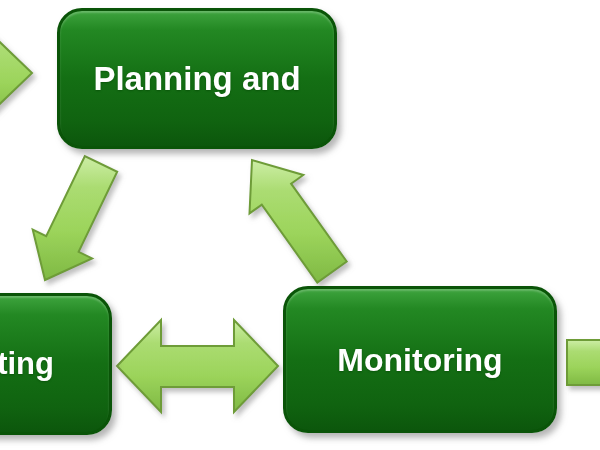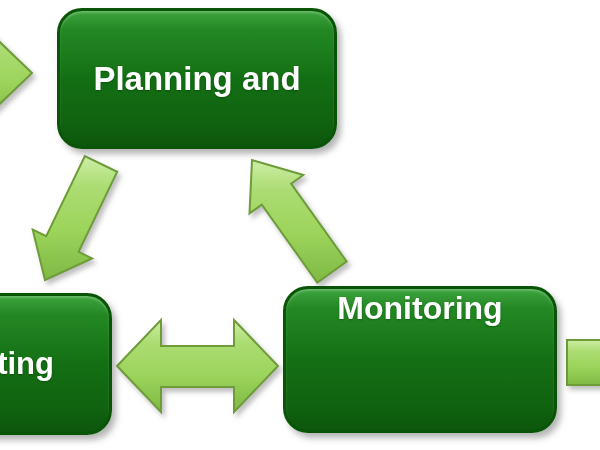--- a/index.html
+++ b/index.html
@@ -28,21 +28,21 @@
     justify-content:center;
     text-shadow:0 1px 2px rgba(0,60,0,.45);
   }
   .box .line{white-space:nowrap;}
   #box-planning{
     left:45px;top:8px;width:280px;height:141px;
     font-size:33px;line-height:39px;margin-left:12px;
   }
   #box-monitoring{
     left:283px;top:286px;width:274px;height:147px;
-    font-size:32px;line-height:38px;justify-content:space-between;
+    font-size:32px;line-height:38px;
   }
   #box-executing{
     left:-168px;top:293px;width:280px;height:142px;
     font-size:31px;line-height:36px;
   }
   #box-executing .line{
     position:absolute;
     right:55px;
     top:50%;
     transform:translateY(-50%);

